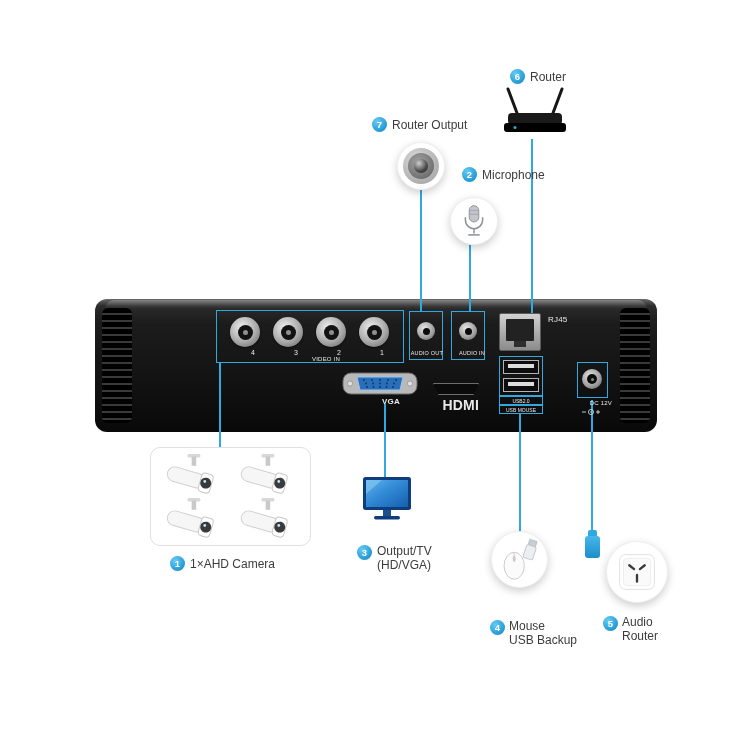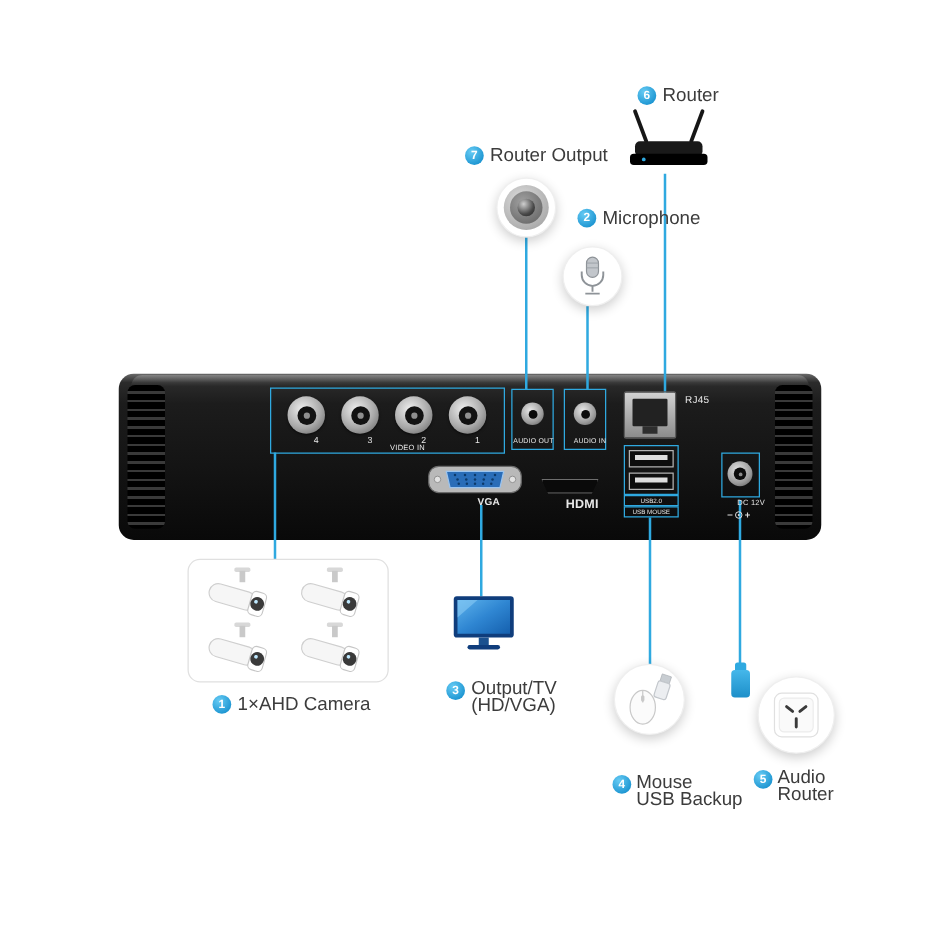--- a/index.html
+++ b/index.html
@@ -54,21 +54,21 @@
             background:radial-gradient(circle at 40% 35%, #e3e3e3, #9a9a9a 60%, #4f4f4f);
             display:flex; align-items:center; justify-content:center; }
   .dc-mid { width:10px; height:10px; border-radius:50%; background:#0c0c0c;
             display:flex; align-items:center; justify-content:center; }
   .dc-pin { width:3px; height:3px; border-radius:50%; background:#8a8a8a; }
 
   .badge { position:absolute; width:15px; height:15px; border-radius:50%;
            background:radial-gradient(circle at 35% 30%, #66cbf4, #1e96d2 75%);
            color:#fff; font-size:9.5px; font-weight:700; display:flex; align-items:center;
            justify-content:center; z-index:6; }
-  .callout-label { position:absolute; font-size:15px; color:#3c3c3c; line-height:14px; z-index:6;
+  .callout-label { position:absolute; font-size:12px; color:#3c3c3c; line-height:14px; z-index:6;
                    white-space:nowrap; }
 
   .circle-icon { position:absolute; background:#fff; border-radius:50%; border:1px solid #efefef;
                  box-shadow:0 3px 9px rgba(0,0,0,.20); display:flex; align-items:center;
                  justify-content:center; z-index:5; }
   .sp1 { width:36px; height:36px; border-radius:50%; display:flex; align-items:center; justify-content:center;
          background:radial-gradient(circle at 40% 35%, #dedede, #a8a8a8 80%); }
   .sp2 { width:26px; height:26px; border-radius:50%; display:flex; align-items:center; justify-content:center;
          background:radial-gradient(circle at 40% 35%, #a2a2a2, #6b6b6b 80%); }
   .sp3 { width:14px; height:14px; border-radius:50%;
@@ -181,21 +181,21 @@
       <circle cx="25" cy="19" r="1"></circle>
         <circle cx="31.5" cy="19" r="1"></circle>
         <circle cx="38" cy="19" r="1"></circle>
         <circle cx="44.5" cy="19" r="1"></circle>
         <circle cx="51" cy="19" r="1"></circle>
     </g>
   </svg>
   <div class="portlabel" style="left:360px;top:398px;width:40px;font-size:8px;font-weight:bold">VGA</div>
 
   <div style="position:absolute;left:433px;top:383px;width:46px;height:12px;z-index:5;background:#0a0a0a;border:1px solid #6e6e6e;clip-path:polygon(0 0,100% 0,88% 100%,12% 100%)"></div>
-  <div class="portlabel" style="left:433px;top:398px;width:46px;font-size:10px;font-weight:bold">HDMI</div>
+  <div class="portlabel" style="left:433px;top:398px;width:46px;font-size:14px;font-weight:bold">HDMI</div>
 
   <div class="bluebox" style="left:499px;top:356px;width:44px;height:40px"></div>
   <div class="usbport" style="left:503px;top:360px">
       <div class="usb-tongue"></div>
     </div>
   <div class="usbport" style="left:503px;top:378px">
       <div class="usb-tongue"></div>
     </div>
   <div class="usblabel" style="left:499px;top:396px">USB2.0</div>
   <div class="usblabel" style="left:499px;top:405px">USB MOUSE</div>

